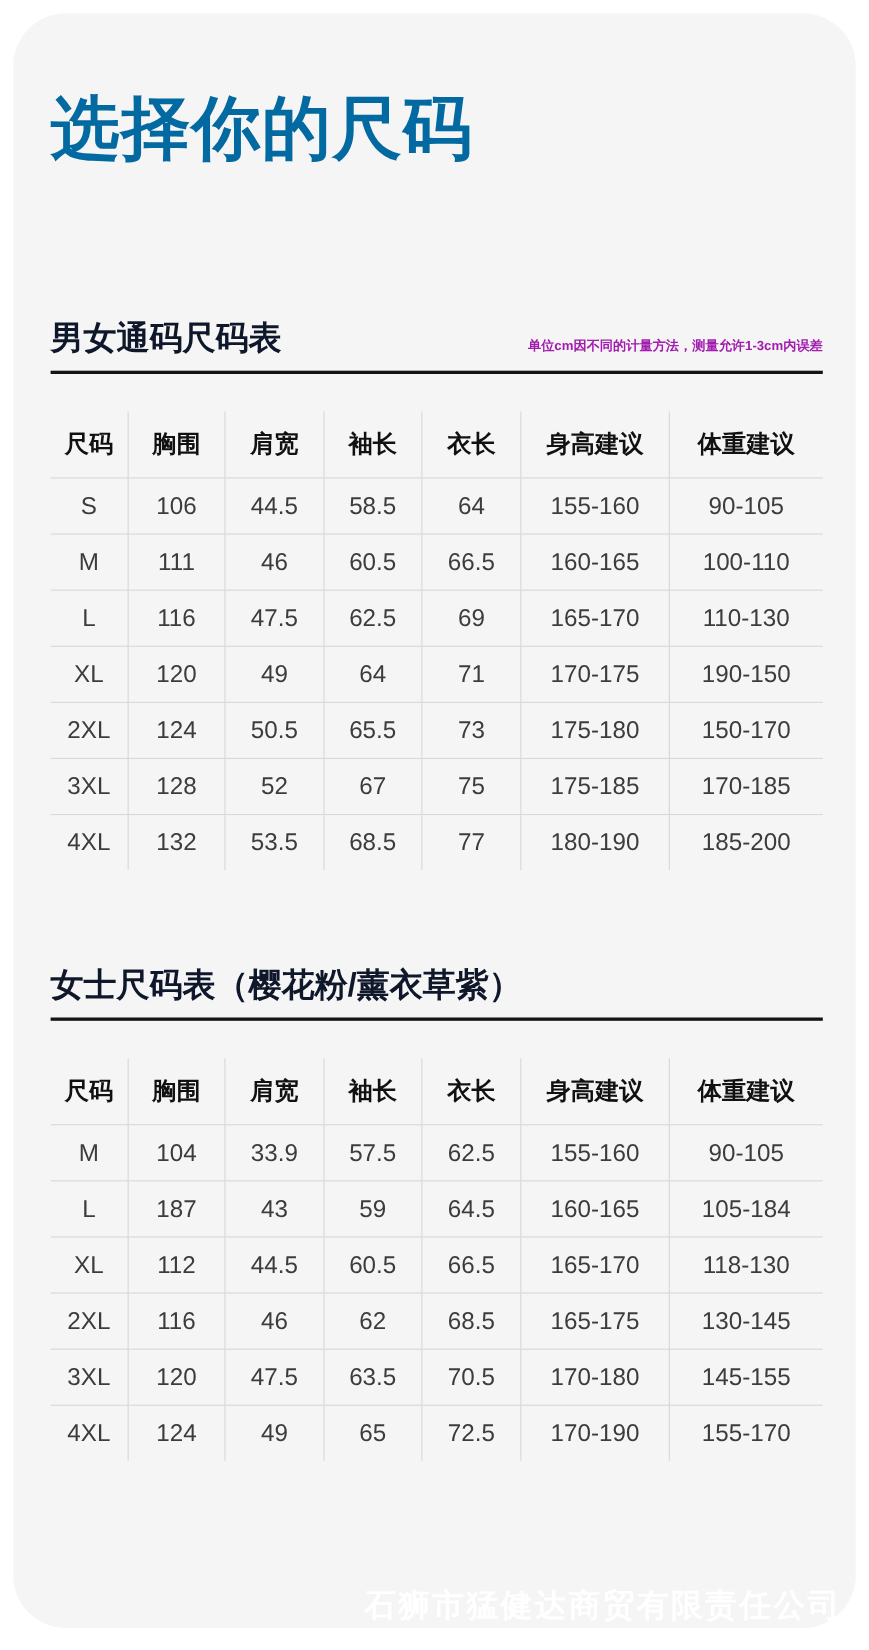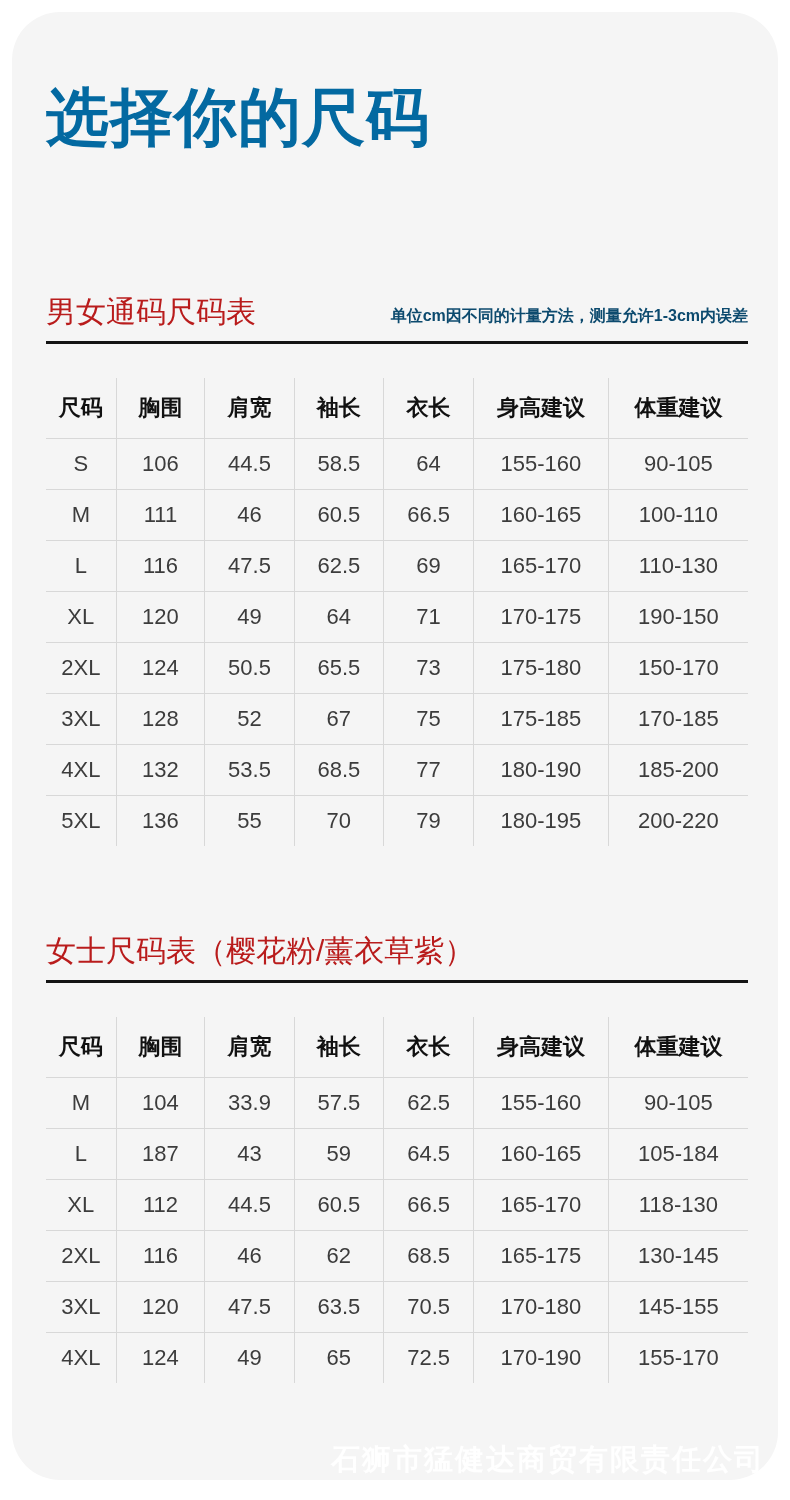--- a/index.html
+++ b/index.html
@@ -47,27 +47,27 @@
   }
   .section-header.first {
     margin-top: 134px;
   }
   .section-header.second {
     margin-top: 88px;
   }
   .section-heading {
     font-size: 30px;
     line-height: 34px;
-    font-weight: 400;
-    color: #b91c1c;
+    font-weight: 700;
+    color: #0f172a;
   }
   .section-note {
-    font-size: 16px;
+    font-size: 12px;
     font-weight: 600;
-    color: #0c4a6e;
+    color: #a21caf;
     margin-bottom: 2px;
     margin-top: 23px;
   }
   table.size-table {
     width: 100%;
     border-collapse: collapse;
     table-layout: fixed;
     margin-top: 34px;
   }
   table.size-table th,
@@ -199,29 +199,20 @@
             </tr>
             <tr>
               <td>4XL</td>
               <td>132</td>
               <td>53.5</td>
               <td>68.5</td>
               <td>77</td>
               <td>180-190</td>
               <td>185-200</td>
             </tr>
-            <tr>
-              <td>5XL</td>
-              <td>136</td>
-              <td>55</td>
-              <td>70</td>
-              <td>79</td>
-              <td>180-195</td>
-              <td>200-220</td>
-            </tr>
           </tbody>
         </table>
 
       <div class="section-header second">
         <div class="section-heading">女士尺码表（樱花粉/薰衣草紫）</div>
       </div>
 
       <table class="size-table">
           <thead>
             <tr>

